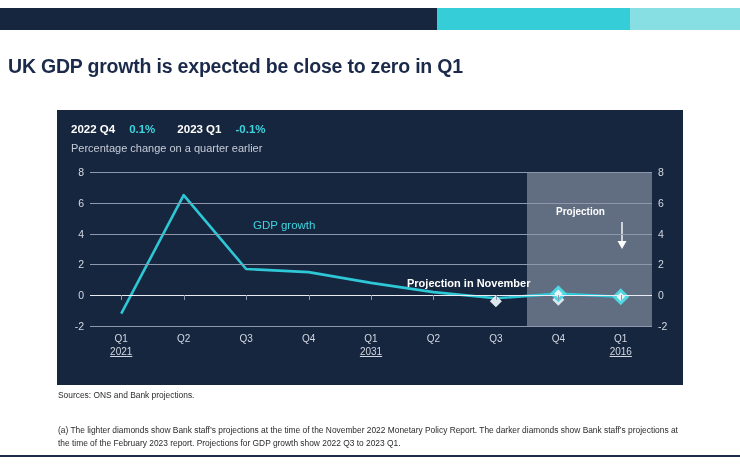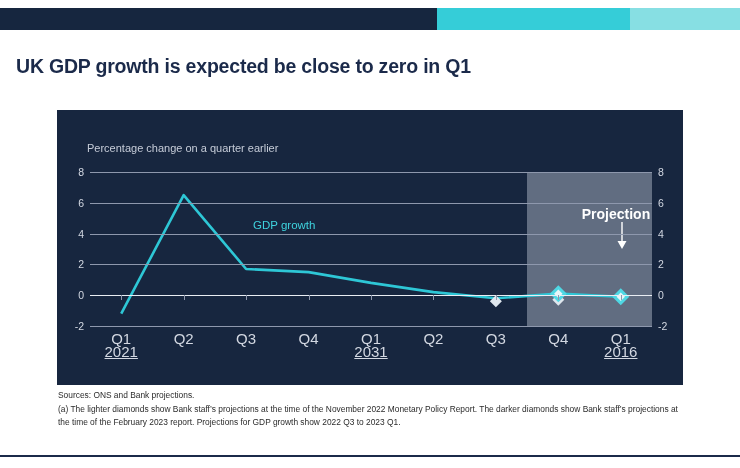--- a/index.html
+++ b/index.html
@@ -13,110 +13,113 @@
 
   
   #topbar { position: absolute; left: 0; top: 8px; width: 740px; height: 22px; display: flex; }
   #topbar .seg { height: 100%; }
   #seg-dark  { width: 437px; background: #16263f; }
   #seg-teal  { width: 193px; background: #35cdd8; }
   #seg-light { width: 110px; background: #87dfe3; }
 
   
   #page-title {
-    position: absolute; left: 16px; top: 55px; width: 700px;
+    position: absolute; left: 8px; top: 55px; width: 700px;
     font-size: 19.5px; font-weight: bold; color: #1b2a4a;
     letter-spacing: -0.2px; white-space: nowrap;
   }
 
   
   #chart-panel {
     position: absolute; left: 57px; top: 110px;
     width: 626px; height: 275px;
     background: #17263f;
   }
 
   
   #kpi-row { position: absolute; left: 14px; top: 13px; font-size: 11.5px; font-weight: bold; white-space: nowrap; }
   #kpi-row .lbl { color: #ffffff; }
   #kpi-row .val { color: #3fd3de; }
   #kpi-row .sp1 { display: inline-block; width: 14px; }
   #kpi-row .sp2 { display: inline-block; width: 22px; }
 
   #subtitle {
     position: absolute; left: 14px; top: 32px;
-    font-size: 11px; color: #c6ccd8; white-space: nowrap; margin-left: 16px;
+    font-size: 11px; color: #c6ccd8; white-space: nowrap;
   }
 
   
   #plot { position: absolute; left: 33px; top: 62px; width: 562px; height: 154px; }
 
   .gridline { position: absolute; left: 0; width: 100%; height: 1px; background: #8e98ad; }
   .zeroline { position: absolute; left: 0; width: 100%; height: 1.5px; background: #e9edf3; }
 
   .ytick {
     position: absolute; width: 24px; text-align: right;
     font-size: 10.5px; color: #d3d8e2; line-height: 10px;
   }
   .ytick.left  { left: -30px; }
   .ytick.right { left: 568px; text-align: left; }
 
   .xtick {
     position: absolute; top: 160px; width: 56px; text-align: center;
-    font-size: 15px; color: #d3d8e2; line-height: 13px;
+    font-size: 10px; color: #d3d8e2; line-height: 13px;
   }
   .xtick .yr { display: block; text-decoration: underline; }
 
   .xtickmark { position: absolute; width: 1px; height: 5px; background: #8e98ad; }
 
   #projection-band {
     position: absolute; top: 0; height: 154px;
     background: rgba(200,208,222,0.42);
   }
 
   #projection-label {
-    position: absolute; left: 466px; top: 34px; width: 120px; text-align: center;
-    font-size: 14px; font-weight: bold; color: #ffffff; white-space: nowrap;
+    position: absolute; left: 466px; top: 34px; width: 120px; text-align: left;
+    font-size: 10px; font-weight: bold; color: #ffffff; white-space: nowrap;
   }
   #projection-arrow { position: absolute; left: 525px; top: 50px; }
 
   #nov-label {
     position: absolute; left: 317px; top: 105px;
     font-size: 11px; font-weight: bold; color: #ffffff; white-space: nowrap;
   }
   #gdp-label {
     position: absolute; left: 163px; top: 47px;
     font-size: 11.5px; font-weight: normal; color: #3fd3de; white-space: nowrap;
   }
 
   
   #sources {
     position: absolute; left: 58px; top: 390px;
     font-size: 8.4px; color: #2b2b2b;
   }
   #footnote {
-    position: absolute; left: 58px; top: 403px; width: 625px;
+    position: absolute; left: 58px; top: 424px; width: 625px;
     font-size: 8.4px; color: #2b2b2b; line-height: 13px;
   }
 
   #bottom-rule { position: absolute; left: 0; top: 455px; width: 740px; height: 2px; background: #1b2a4a; }
 </style>
 </head>
 <body>
 
 <div id="topbar">
   <div class="seg" id="seg-dark"></div>
   <div class="seg" id="seg-teal"></div>
   <div class="seg" id="seg-light"></div>
 </div>
 
 <div id="page-title">UK GDP growth is expected be close to zero in Q1</div>
 
 <div id="chart-panel">
 
+  <div id="kpi-row">
+    <span class="lbl">2022 Q4</span><span class="sp1"></span><span class="val">0.1%</span><span class="sp2"></span><span class="lbl">2023 Q1</span><span class="sp1"></span><span class="val">-0.1%</span>
+  </div>
 
   <div id="subtitle">Percentage change on a quarter earlier</div>
 
   <div id="plot">
 
     <div id="projection-band" style="left: 437.111px; width: 124.889px;"></div>
 
     <svg id="series-svg" width="562" height="154" style="position:absolute;left:0;top:0;overflow:visible">
         <polyline points="31.22222222222222,141.68 93.66666666666666,23.099999999999994 156.11111111111111,97.02000000000001 218.55555555555554,100.1 281,110.88 343.44444444444446,120.12 405.88888888888886,126.28 468.3333333333333,121.66 530.7777777777777,124.74" fill="none" stroke="#2ec7d6" stroke-width="2.6" stroke-linejoin="round"></polyline>
         <g>
@@ -129,20 +132,21 @@
           <polygon points="468.3333333333333,113.16 476.8333333333333,121.66 468.3333333333333,130.16 459.8333333333333,121.66" fill="#4fd8e4"></polygon>
           <polygon points="468.3333333333333,117.41 472.5833333333333,121.66 468.3333333333333,125.91 464.0833333333333,121.66" fill="#e8f6f8"></polygon>
         </g>
         <g>
           <polygon points="530.7777777777777,116.24 539.2777777777777,124.74 530.7777777777777,133.24 522.2777777777777,124.74" fill="#4fd8e4"></polygon>
           <polygon points="530.7777777777777,120.49 535.0277777777777,124.74 530.7777777777777,128.99 526.5277777777777,124.74" fill="#e8f6f8"></polygon>
         </g>
       </svg>
 
     <div id="gdp-label">GDP growth</div>
+    <div id="nov-label">Projection in November</div>
     <div id="projection-label">Projection</div>
     <svg id="projection-arrow" width="14" height="30">
       <line x1="7" y1="0" x2="7" y2="20" stroke="#ffffff" stroke-width="1.4"></line>
       <polygon points="2.5,19 11.5,19 7,27" fill="#ffffff"></polygon>
     </svg>
   <div class="gridline" style="top: 0px;"></div>
       <div class="ytick left" style="top: -5px;">8</div>
       <div class="ytick right" style="top: -5px;">8</div>
       <div class="gridline" style="top: 30.8px;"></div>
       <div class="ytick left" style="top: 25.8px;">6</div>

